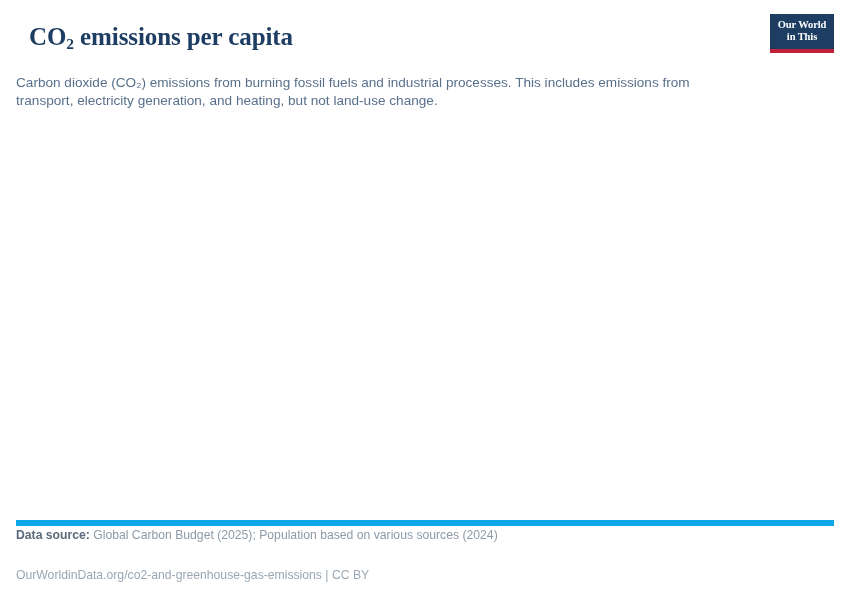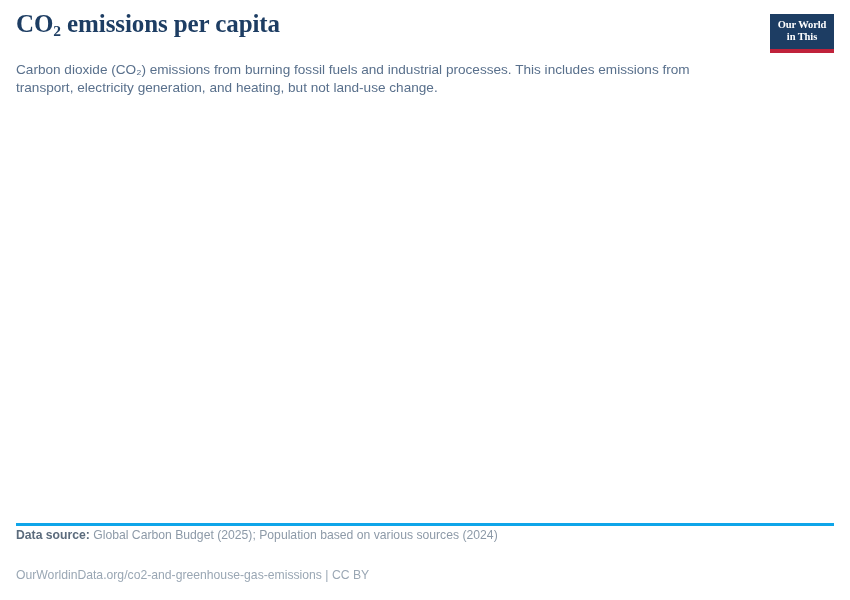--- a/index.html
+++ b/index.html
@@ -29,21 +29,21 @@
     top: 10px;
     right: 16px;
   }
   .chart-title {
     font-family: "Liberation Serif", serif;
     font-size: 25px;
     font-weight: 600;
     color: #1d3d63;
     letter-spacing: -0.1px;
     line-height: 1.1;
-    margin: 0;
+    margin: 13px;
     padding: 0;
   }
   .chart-title sub {
     font-size: 0.62em;
     vertical-align: baseline;
     position: relative;
     top: 4px;
   }
   .chart-subtitle {
     margin-top: 23px;
@@ -91,21 +91,21 @@
     width: 100%;
     height: 100%;
   }
 
   
   .footer {
     position: absolute;
     left: 16px;
     bottom: 14px;
     right: 16px;
-    border-top: 3px solid #0ea5e9;
+    border-top: 6px solid #0ea5e9;
     padding-top: 0;
   }
   .footer-line {
     font-size: 12.2px;
     line-height: 1.6;
     color: #9aa7b4;
   }
   .footer-line.source {
     color: #8d9aa8;
   }

